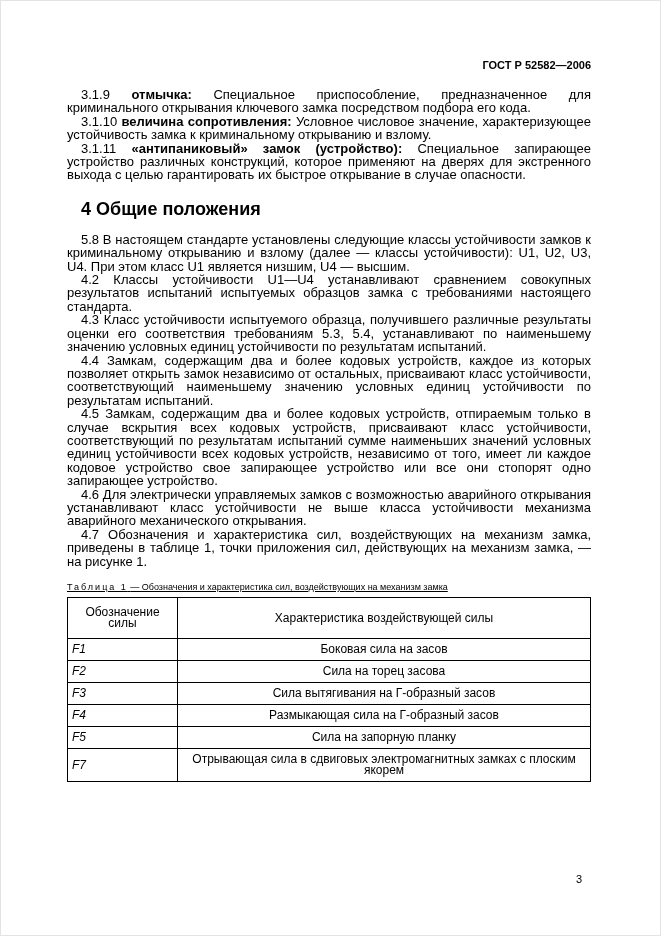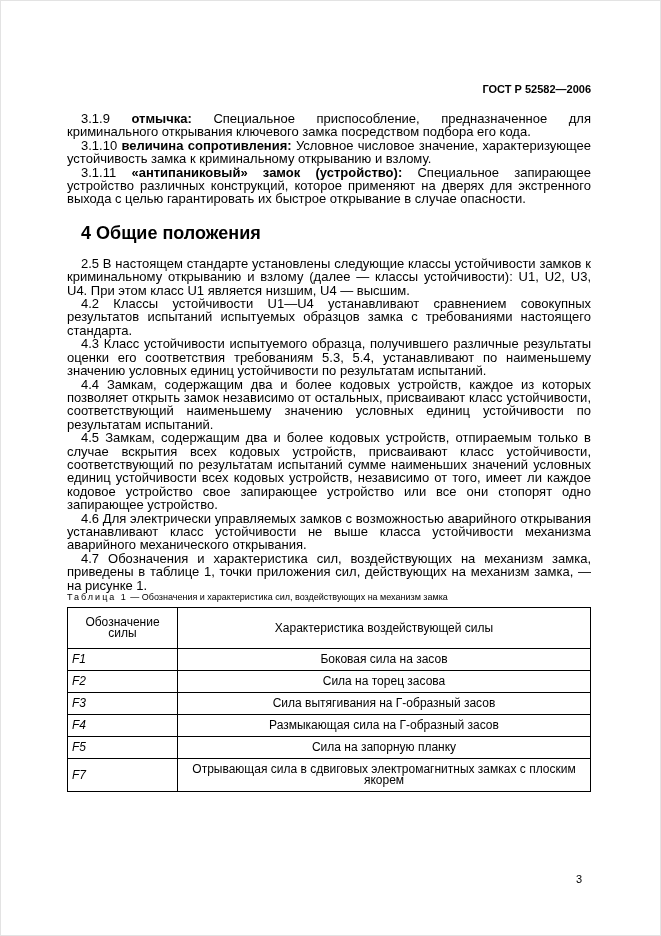--- a/index.html
+++ b/index.html
@@ -22,38 +22,39 @@
     position: absolute;
     left: 66px;
     top: 58px;
     width: 524px;
   }
   .doc-header {
     text-align: right;
     font-weight: bold;
     font-size: 11px;
     margin-bottom: 17px;
-    margin-top: 24px;
   }
   p.def, p.body-p {
     margin: 0;
     font-size: 13px;
     line-height: 13.4px;
     text-align: justify;
     text-indent: 14px;
   }
   h2.section-title {
     font-size: 18px;
     font-weight: bold;
     margin: 17px 0 13px 14px;
     padding: 0;
   }
   .table-caption {
     font-size: 9px;
+    margin-top: 14px;
     margin-bottom: 5px;
+    text-decoration: underline;
   }
   .table-caption .spaced {
     letter-spacing: 2px;
   }
   table.forces {
     width: 100%;
     border-collapse: collapse;
     font-size: 12px;
     line-height: 11px;
   }
@@ -105,21 +106,21 @@
     </p>
 
     <p class="def">
       <span>3.1.11</span>
       <b>«антипаниковый» замок (устройство):</b>
       <span>Специальное запирающее устройство различных конструкций, которое применяют на дверях для экстренного выхода с целью гарантировать их быстрое открывание в случае опасности.</span>
     </p>
 
     <h2 class="section-title">4 Общие положения</h2>
 
-    <p class="body-p">2.5 В настоящем стандарте установлены следующие классы устойчивости замков к криминальному открыванию и взлому (далее — классы устойчивости): U1, U2, U3, U4. При этом класс U1 является низшим, U4 — высшим.</p>
+    <p class="body-p">5.8 В настоящем стандарте установлены следующие классы устойчивости замков к криминальному открыванию и взлому (далее — классы устойчивости): U1, U2, U3, U4. При этом класс U1 является низшим, U4 — высшим.</p>
     <p class="body-p">4.2 Классы устойчивости U1—U4 устанавливают сравнением совокупных результатов испытаний испытуемых образцов замка с требованиями настоящего стандарта.</p>
     <p class="body-p">4.3 Класс устойчивости испытуемого образца, получившего различные результаты оценки его соответствия требованиям 5.3, 5.4, устанавливают по наименьшему значению условных единиц устойчивости по результатам испытаний.</p>
     <p class="body-p">4.4 Замкам, содержащим два и более кодовых устройств, каждое из которых позволяет открыть замок независимо от остальных, присваивают класс устойчивости, соответствующий наименьшему значению условных единиц устойчивости по результатам испытаний.</p>
     <p class="body-p">4.5 Замкам, содержащим два и более кодовых устройств, отпираемым только в случае вскрытия всех кодовых устройств, присваивают класс устойчивости, соответствующий по результатам испытаний сумме наименьших значений условных единиц устойчивости всех кодовых устройств, независимо от того, имеет ли каждое кодовое устройство свое запирающее устройство или все они стопорят одно запирающее устройство.</p>
     <p class="body-p">4.6 Для электрически управляемых замков с возможностью аварийного открывания устанавливают класс устойчивости не выше класса устойчивости механизма аварийного механического открывания.</p>
     <p class="body-p">4.7 Обозначения и характеристика сил, воздействующих на механизм замка, приведены в таблице 1, точки приложения сил, действующих на механизм замка, — на рисунке 1.</p>
 
     <div class="table-caption">
       <span class="spaced">Таблица 1</span>
       <span>— Обозначения и характеристика сил, воздействующих на механизм замка</span>

